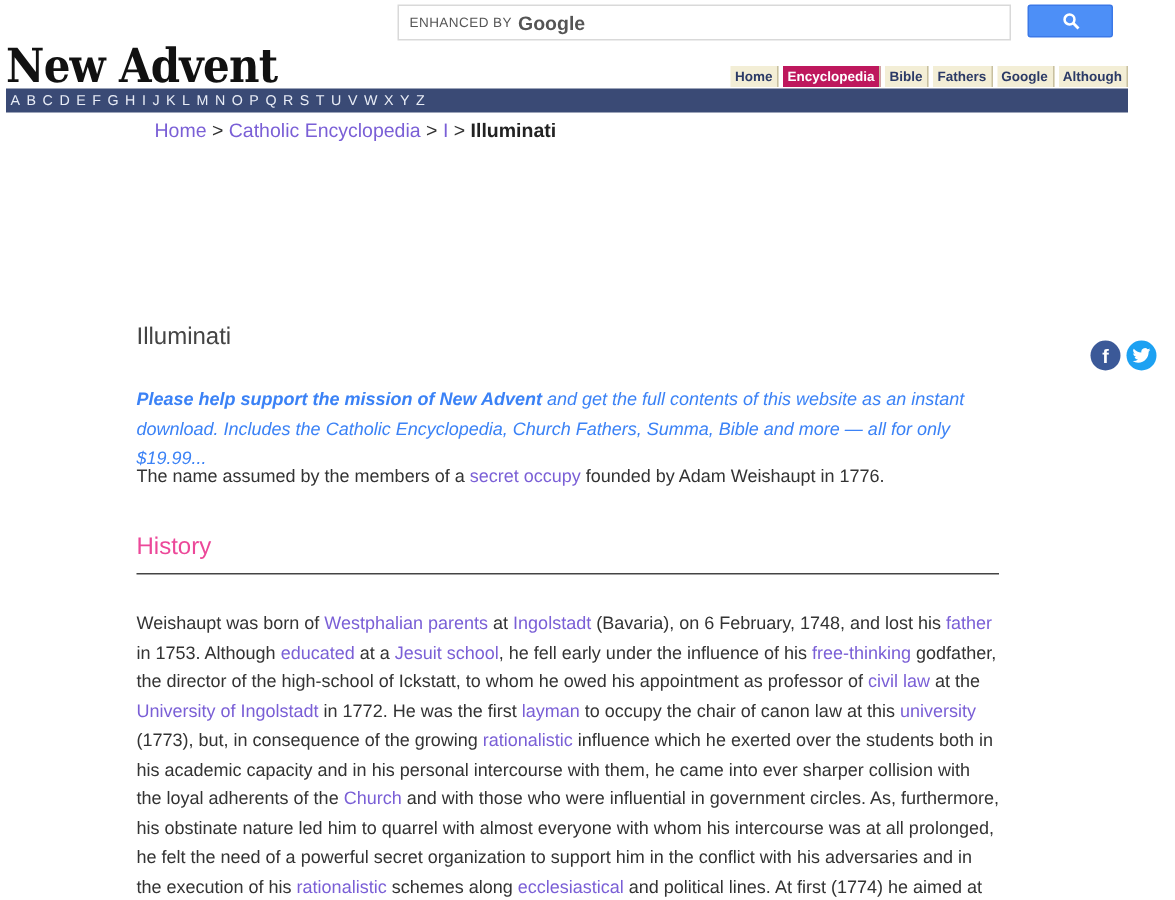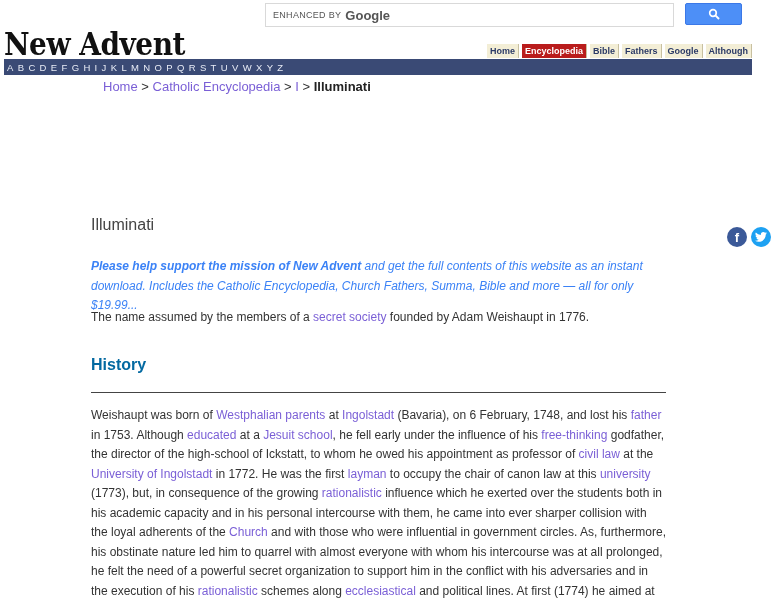--- a/index.html
+++ b/index.html
@@ -12,41 +12,41 @@
     .search-google { font-size: 13px; color: #555; margin-left: 4px; font-weight: bold; }
     .search-btn { position: absolute; left: 685px; top: 3px; width: 57px; height: 22px;
       background: #4d8ff7; border: 1px solid #3b78e7; border-radius: 2px; display: flex; align-items: center; justify-content: center; }
 
     .logo { position: absolute; left: 4px; top: 28px; font-family: "DejaVu Serif", serif; font-weight: bold;
       font-size: 28px; color: #111; letter-spacing: -0.5px; transform: scaleY(1.12); transform-origin: top left; line-height: 30px; }
 
     .tabs { position: absolute; top: 44px; right: 31px; display: flex; }
     .tab { font-size: 9px; font-weight: bold; color: #2b3a66; background: #f3eed6; padding: 2px 3px;
       margin-left: 3px; height: 14px; line-height: 10px; border-right: 1px solid #c8c0a0; }
-    .tab.active { background: #b91c1c; color: #fff; }
+    .tab.active { background: #be185d; color: #fff; }
 
     .alphabar { position: absolute; left: 4px; top: 59px; width: 748px; height: 16px; background: #3a4a75; display: flex; align-items: center; padding-left: 3px; }
     .alphabar span { color: #e8ecf6; font-size: 9.5px; margin-right: 4.35px; }
 
     .crumbs { position: absolute; left: 103px; top: 79px; font-size: 13px; color: #333; }
     .crumbs a { color: #7a5fd6; text-decoration: none; }
     .crumbs b { color: #222; }
 
     .title { position: absolute; left: 91px; top: 216px; font-size: 16px; color: #444; }
 
     .social { position: absolute; left: 727px; top: 227px; display: flex; gap: 4px; }
     .soc { width: 20px; height: 20px; border-radius: 50%; display: flex; align-items: center; justify-content: center; color: #fff; font-weight: bold; font-size: 13px; }
     .fb { background: #3b5998; }
     .tw { background: #1da1f2; }
 
     .content { position: absolute; left: 91px; width: 575px; font-size: 12px; line-height: 19.5px; color: #333; }
     .support { top: 257px; color: #3b82f6; font-style: italic; }
     .support b { font-weight: bold; }
     .intro { top: 308px; }
-    .history { position: absolute; left: 91px; top: 356px; width: 575px; font-size: 16px; color: #0369a1; padding-bottom: 18px; border-bottom: 1px solid #444; font-weight: bold; }
+    .history { position: absolute; left: 91px; top: 356px; width: 575px; font-size: 16px; color: #ec4899; padding-bottom: 8px; border-bottom: 1px solid #444; }
     .para { top: 406px; }
     a.l { color: #7a5fd6; text-decoration: none; }
   </style>
 </head>
 <body>
 
 <div class="search-wrap">
   <span class="search-enh">ENHANCED BY</span>
   <span class="search-google">Google</span>
 </div>
@@ -110,18 +110,18 @@
         <path fill="#fff" d="M24 2.4a9.8 9.8 0 0 1-2.8.8A4.9 4.9 0 0 0 23.3.5a9.9 9.9 0 0 1-3.1 1.2A4.9 4.9 0 0 0 11.8 6 14 14 0 0 1 1.7.9a4.9 4.9 0 0 0 1.5 6.6A4.9 4.9 0 0 1 1 6.9a4.9 4.9 0 0 0 3.9 4.9 4.9 4.9 0 0 1-2.2.1 4.9 4.9 0 0 0 4.6 3.4A9.9 9.9 0 0 1 0 17.3 14 14 0 0 0 7.5 19.5c9 0 14-7.5 14-14v-.6A10 10 0 0 0 24 2.4z"></path>
       </svg>
   </div>
 </div>
 
 <div class="content support">
   <b>Please help support the mission of New Advent</b><span> and get the full contents of this website as an instant download. Includes the Catholic Encyclopedia, Church Fathers, Summa, Bible and more — all for only $19.99...</span>
 </div>
 
 <div class="content intro">
-  <span>The name assumed by the members of a </span><a class="l">secret society</a><span> founded by Adam Weishaupt in 1776.</span>
+  <span>The name assumed by the members of a </span><a class="l">secret occupy</a><span> founded by Adam Weishaupt in 1776.</span>
 </div>
 
 <div class="history">History</div>
 
 <div class="content para" id="hist"><span>Weishaupt was born of </span><a class="l">Westphalian parents</a><span> at </span><a class="l">Ingolstadt</a><span> (Bavaria), on 6 February, 1748, and lost his </span><a class="l">father</a><span> in 1753. Although </span><a class="l">educated</a><span> at a </span><a class="l">Jesuit school</a><span>, he fell early under the influence of his </span><a class="l">free-thinking</a><span> godfather, the director of the high-school of Ickstatt, to whom he owed his appointment as professor of </span><a class="l">civil law</a><span> at the </span><a class="l">University of Ingolstadt</a><span> in 1772. He was the first </span><a class="l">layman</a><span> to occupy the chair of canon law at this </span><a class="l">university</a><span> (1773), but, in consequence of the growing </span><a class="l">rationalistic</a><span> influence which he exerted over the students both in his academic capacity and in his personal intercourse with them, he came into ever sharper collision with the loyal adherents of the </span><a class="l">Church</a><span> and with those who were influential in government circles. As, furthermore, his obstinate nature led him to quarrel with almost everyone with whom his intercourse was at all prolonged, he felt the need of a powerful secret organization to support him in the conflict with his adversaries and in the execution of his </span><a class="l">rationalistic</a><span> schemes along </span><a class="l">ecclesiastical</a><span> and political lines. At first (1774) he aimed at an arrangement with the </span></div>
 
 </body></html>

